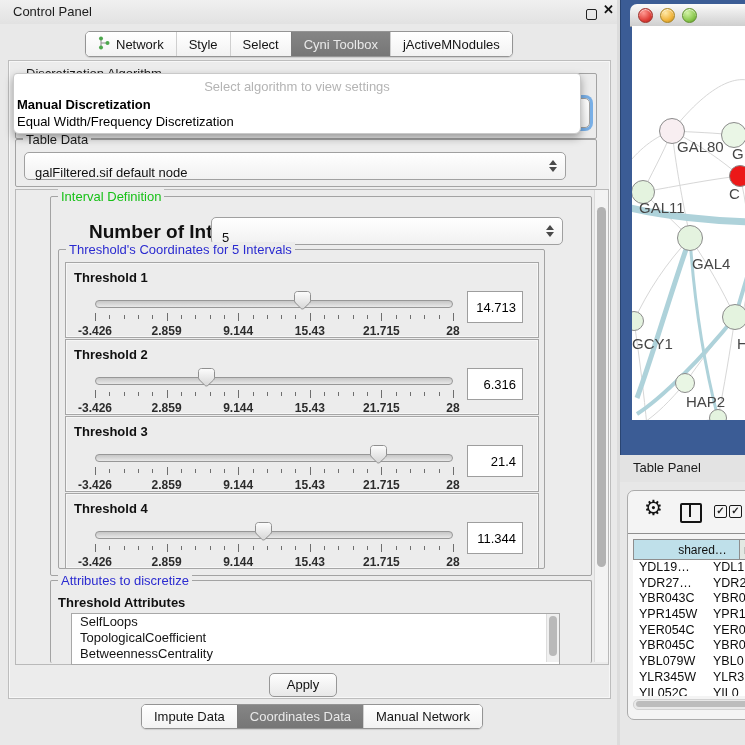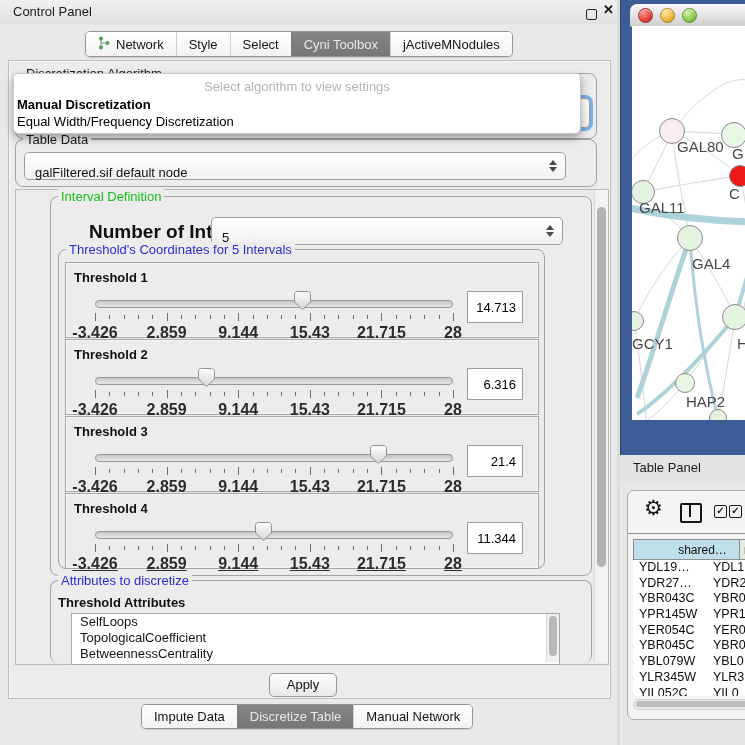--- a/index.html
+++ b/index.html
@@ -23,21 +23,21 @@
   .seg:first-child{border-left:none;}
   .seg.active{background:linear-gradient(#858585,#767676);color:#e9e9e9;border-left-color:#7c7c7c;}
   #top-tabs{left:85px;top:31px;}
   #bottom-tabs{left:141px;top:704px;height:23px;}
   #bottom-tabs .seg{font-size:13px;}
 
   
   #main-panel{left:8px;top:60px;width:601px;height:637px;background:#ececec;
               border:1px solid #bdbdbd;box-shadow:inset 0 0 0 1px #f7f7f7;}
 
-  .groupbox{position:absolute;border:1px solid #a3a3a3;border-radius:8px;}
+  .groupbox{position:absolute;border:1px solid #a3a3a3;border-radius:2px;}
   .grouptitle{position:absolute;top:-8px;left:7px;background:#ececec;padding:0 3px;font-size:13px;}
   .gt-black{color:#1a1a1a;}
   .gt-green{color:#17c117;}
   .gt-blue{color:#2b2bd0;}
 
   .combo{position:absolute;background:linear-gradient(#ffffff,#f1f1f1);border:1px solid #a0a0a0;
          border-radius:5px;font-size:13px;color:#111;}
   .combo .cval{position:absolute;left:10px;top:12px;bottom:0;display:flex;align-items:center;}
   .stepper{position:absolute;right:8px;top:50%;transform:translateY(-50%);width:8px;height:12px;}
   .arr-up,.arr-down{position:absolute;left:0;width:0;height:0;border-left:4px solid transparent;border-right:4px solid transparent;}
@@ -69,21 +69,21 @@
   .thr-row{position:absolute;left:6px;width:472px;height:74px;border:1px solid #a6a6a6;
            background:#ececec;box-shadow:inset 0 0 0 1px #f6f6f6;}
   .thr-label{position:absolute;left:8px;top:7px;font-size:13px;font-weight:bold;color:#101010;}
   .slider{position:absolute;left:29px;top:32px;width:358px;height:40px;}
   .track{position:absolute;left:0;right:0;top:5px;height:6px;border:1px solid #979797;border-radius:4px;
          background:linear-gradient(#c6c6c6,#e8e8e8);}
   .ticks{position:absolute;left:0;right:0;top:18px;height:9px;}
   .tick{position:absolute;top:2px;width:1px;height:4px;background:#6e6e6e;}
   .tick.major{top:0;height:8px;}
   .ticklabels{position:absolute;left:0;right:0;top:29px;height:12px;}
-  .ticklabel{position:absolute;transform:translateX(-50%);font-size:16px;font-weight:bold;color:#2c2c2c;white-space:nowrap;text-decoration:underline;}
+  .ticklabel{position:absolute;transform:translateX(-50%);font-size:12px;font-weight:bold;color:#2c2c2c;white-space:nowrap;}
   .thumb{position:absolute;top:-4px;width:17px;height:19px;}
   .valuebox{position:absolute;left:401px;top:28px;width:56px;height:32px;background:#fff;
             border:1px solid #9e9e9e;font-size:13px;color:#000;text-align:right;
             line-height:32px;padding-right:6px;box-sizing:border-box;}
 
   #attr-group{left:34px;top:390px;width:540px;height:82px;border-bottom:none;}
   #attr-label{left:7px;top:14px;font-size:13px;font-weight:bold;color:#111;}
   #attr-list{left:20px;top:32px;width:487px;height:50px;background:#fff;border:1px solid #a8a8a8;overflow:hidden;}
   .attr-item{font-size:13px;color:#141414;line-height:16px;padding-left:8px;white-space:nowrap;}
   #attr-scroll{position:absolute;right:0;top:0;width:12px;height:48px;background:#f0f0f0;border-left:1px solid #ddd;}
@@ -441,21 +441,21 @@
     </div>
 
     <div id="apply-btn" class="abs">Apply</div>
   </div>
 
   <div id="bottom-tabs" class="abs segstrip">
       <div class="seg">
         <span>Impute Data</span>
       </div>
       <div class="seg active">
-        <span>Discretize Table</span>
+        <span>Coordinates Data</span>
       </div>
       <div class="seg">
         <span>Manual Network</span>
       </div>
     </div>
 </div>
 
 <div id="net-window" class="abs">
   <div id="net-titlebar" class="abs">
     <span id="light-red" class="light"></span>

